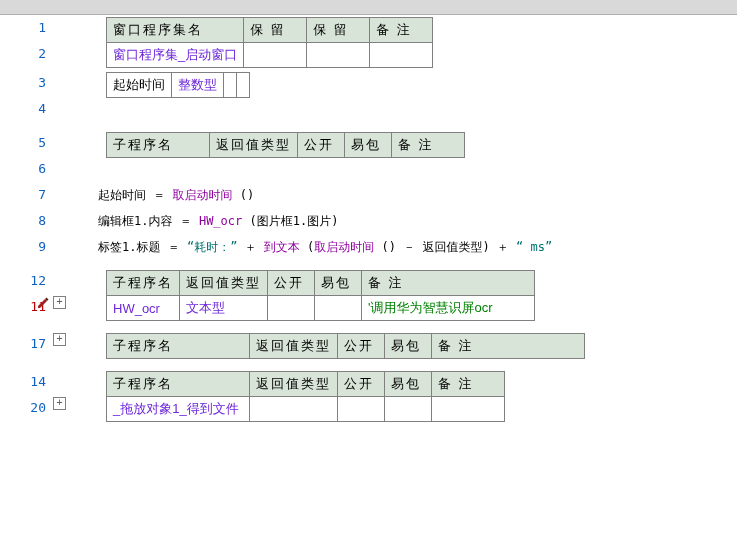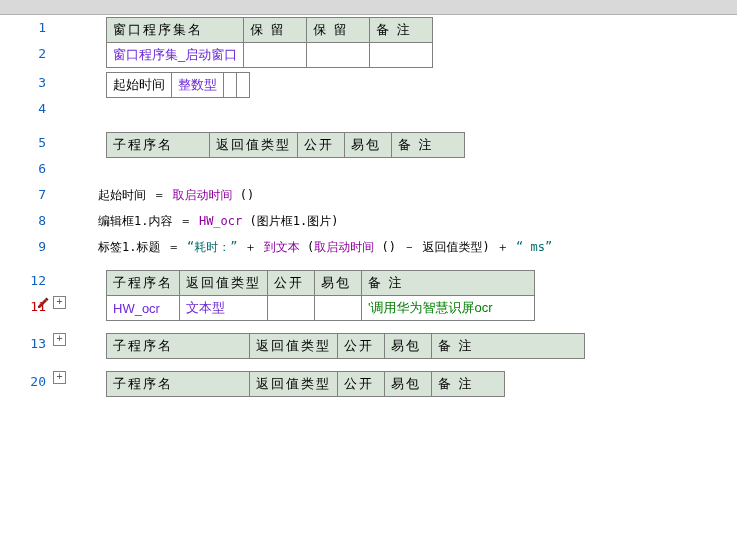--- a/index.html
+++ b/index.html
@@ -228,21 +228,21 @@
         </tbody>
           </table>
       </div>
     </div>
 
     <div class="h-gap"></div>
 
     <div class="row">
       <div style="width:70px;">
         <div class="ln-cell h-line">
-          <span>13</span>
+          <span>17</span>
           <span class="expand">+</span>
         </div>
       </div>
       <div class="content-cell">
         <table class="grid">
           <tbody>
               <tr>
             <th style="min-width:130px">子程序名</th>
             <th style="min-width:70px">返回值类型</th>
             <th style="min-width:34px">公开</th>
@@ -251,34 +251,42 @@
           </tr>
         </tbody>
           </table>
       </div>
     </div>
 
     <div class="h-gap"></div>
 
     <div class="row">
       <div style="width:70px;">
+        <div class="ln-cell h-line">14</div>
         <div class="ln-cell h-line">
           <span>20</span>
           <span class="expand">+</span>
         </div>
       </div>
       <div class="content-cell">
         <table class="grid">
           <tbody>
               <tr>
             <th style="min-width:130px">子程序名</th>
             <th style="min-width:70px">返回值类型</th>
             <th style="min-width:34px">公开</th>
             <th style="min-width:34px">易包</th>
             <th style="min-width:60px">备 注</th>
           </tr>
+          <tr>
+            <td class="link">_拖放对象1_得到文件</td>
+            <td></td>
+            <td></td>
+            <td></td>
+            <td></td>
+          </tr>
         </tbody>
           </table>
       </div>
     </div>
 
   </div>
 </div>
 
 </body></html>

